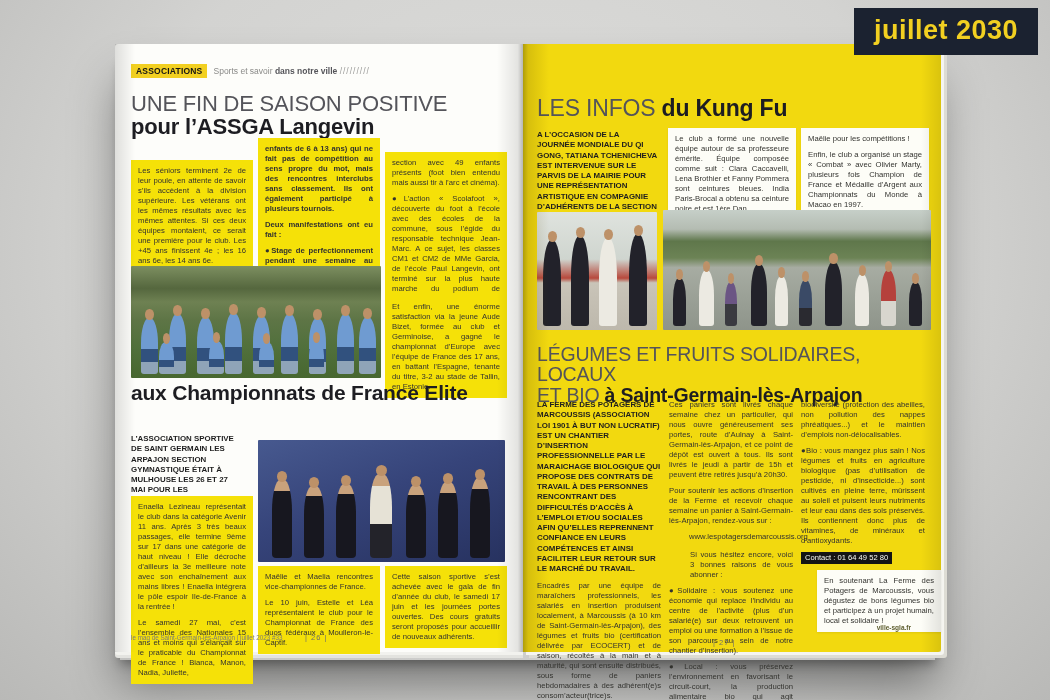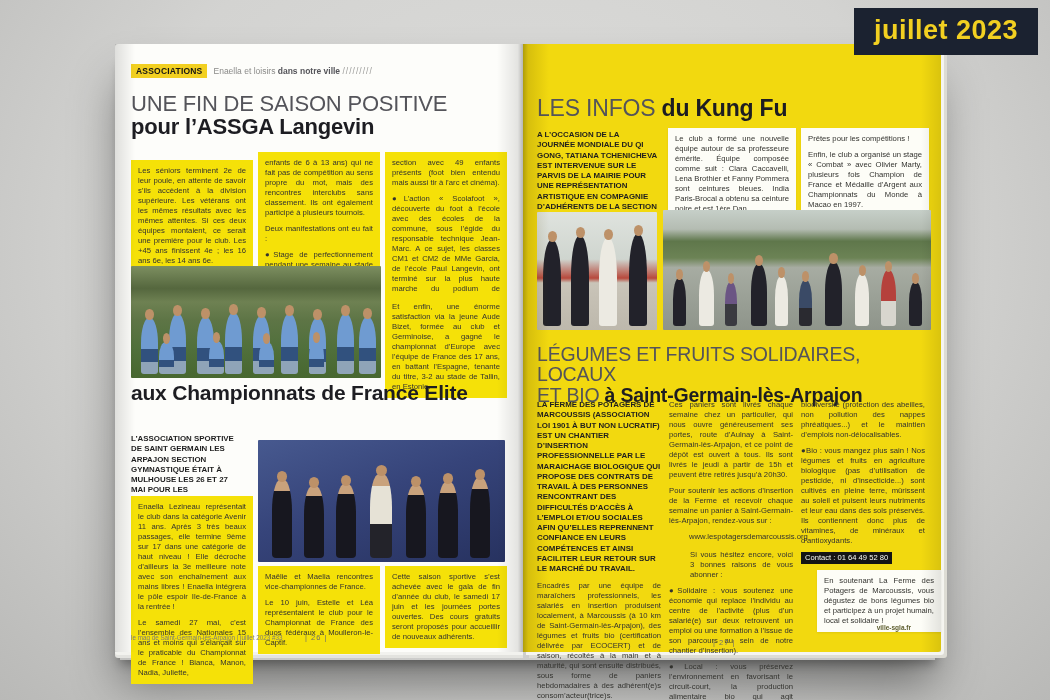--- a/index.html
+++ b/index.html
@@ -75,33 +75,33 @@
 </style>
 </head>
 <body>
 
 <div class="canvas">
   <div class="spread-shadow"></div>
 
   <div class="page left">
 
     <div class="kicker">
-      <span class="tag">ASSOCIATIONS</span><span>Enaella et loisirs </span><b>dans notre ville</b> <span class="sl">/////////</span>
+      <span class="tag">ASSOCIATIONS</span><span>Sports et savoir </span><b>dans notre ville</b> <span class="sl">/////////</span>
     </div>
 
     <div class="headline" style="left:16px;top:48px;font-size:22px;">
       <span class="hl-light">UNE FIN DE SAISON POSITIVE</span>
       <span class="hl-bold">pour l’ASSGA Langevin</span>
     </div>
 
     <div class="ybox" style="left:16px;top:116px;width:108px;">
       <p class="bp">Les séniors terminent 2e de leur poule, en attente de savoir s’ils accèdent à la division supérieure. Les vétérans ont les mêmes résultats avec les mêmes attentes. Si ces deux équipes montaient, ce serait une première pour le club. Les +45 ans finissent 4e ; les 16 ans 6e, les 14 ans 6e.</p>
       <p class="bp">Sans oublier le foot animation (177</p>
     </div>
-    <div class="ybox" style="left:143px;top:108px;width:108px;">
+    <div class="ybox" style="left:143px;top:94px;width:108px;font-weight:bold;">
       <p class="bp">enfants de 6 à 13 ans) qui ne fait pas de compétition au sens propre du mot, mais des rencontres interclubs sans classement. Ils ont également participé à plusieurs tournois.</p>
       <p class="bp">Deux manifestations ont eu fait :</p>
       <p class="bp">●Stage de perfectionnement pendant une semaine au stade Cornu : une première pour la</p>
     </div>
     <div class="ybox" style="left:270px;top:108px;width:108px;">
       <p class="bp">section avec 49 enfants présents (foot bien entendu mais aussi tir à l’arc et cinéma).</p>
       <p class="bp">●L’action « Scolafoot », découverte du foot à l’école avec des écoles de la commune, sous l’égide du responsable technique Jean-Marc. A ce sujet, les classes CM1 et CM2 de MMe Garcia, de l’école Paul Langevin, ont terminé sur la plus haute marche du podium de l’Essonne (133 participants) avec une œuvre dynamique qu’ils ont créée en rapport avec les JO. Elle sera récompensée par le district de l’Essonne.</p>
     </div>
 
     <div class="photo photo-football" style="left:16px;top:222px;width:250px;height:112px;">
@@ -164,21 +164,21 @@
       <span><span class="hl-light" style="display:inline;">LES INFOS </span><span class="hl-bold" style="display:inline;">du Kung Fu</span></span>
     </div>
 
     <div class="col" style="left:14px;top:86px;width:122px;">
       <p class="bp bold-intro">A L’OCCASION DE LA JOURNÉE MONDIALE DU QI GONG, TATIANA TCHENICHEVA EST INTERVENUE SUR LE PARVIS DE LA MAIRIE POUR UNE REPRÉSENTATION ARTISTIQUE EN COMPAGNIE D’ADHÉRENTS DE LA SECTION KUNG FU DE L’ASSGA.</p>
     </div>
     <div class="wbox" style="left:145px;top:84px;width:114px;">
       <p class="bp">Le club a formé une nouvelle équipe autour de sa professeure émérite. Équipe composée comme suit : Clara Caccavelli, Lena Brothier et Fanny Pommera sont ceintures bleues. India Paris-Brocal a obtenu sa ceinture noire et est 1ère Dan.</p>
     </div>
     <div class="wbox" style="left:278px;top:84px;width:114px;">
-      <p class="bp">Prêtes pour les compétitions !</p>
+      <p class="bp">Maëlie pour les compétitions !</p>
       <p class="bp">Enfin, le club a organisé un stage « Combat » avec Olivier Marty, plusieurs fois Champion de France et Médaille d’Argent aux Championnats du Monde à Macao en 1997.</p>
       <p class="bp">Ça bouge dans le kung fu germinois.</p>
     </div>
 
     <div class="photo photo-kungfu1" style="left:14px;top:168px;width:120px;height:118px;">
       <div class="fig dark-f" style="left:6px;width:18px;height:86px;"></div>
       <div class="fig dark-f" style="left:34px;width:18px;height:90px;"></div>
       <div class="fig white-f" style="left:62px;width:18px;height:88px;"></div>
       <div class="fig dark-f" style="left:92px;width:18px;height:92px;"></div>
     </div>
@@ -224,14 +224,14 @@
     </div>
 
     <div class="page-num" style="left:190px;top:594px;">| 27 |</div>
     <div class="site-note" style="right:30px;top:580px;">ville-sgla.fr</div>
   </div>
 
   <div class="page-curve-l"></div>
   <div class="page-curve-r"></div>
   <div class="spine"></div>
 
-  <div class="date-badge">juillet 2023</div>
+  <div class="date-badge">juillet 2030</div>
 </div>
 
 </body></html>

